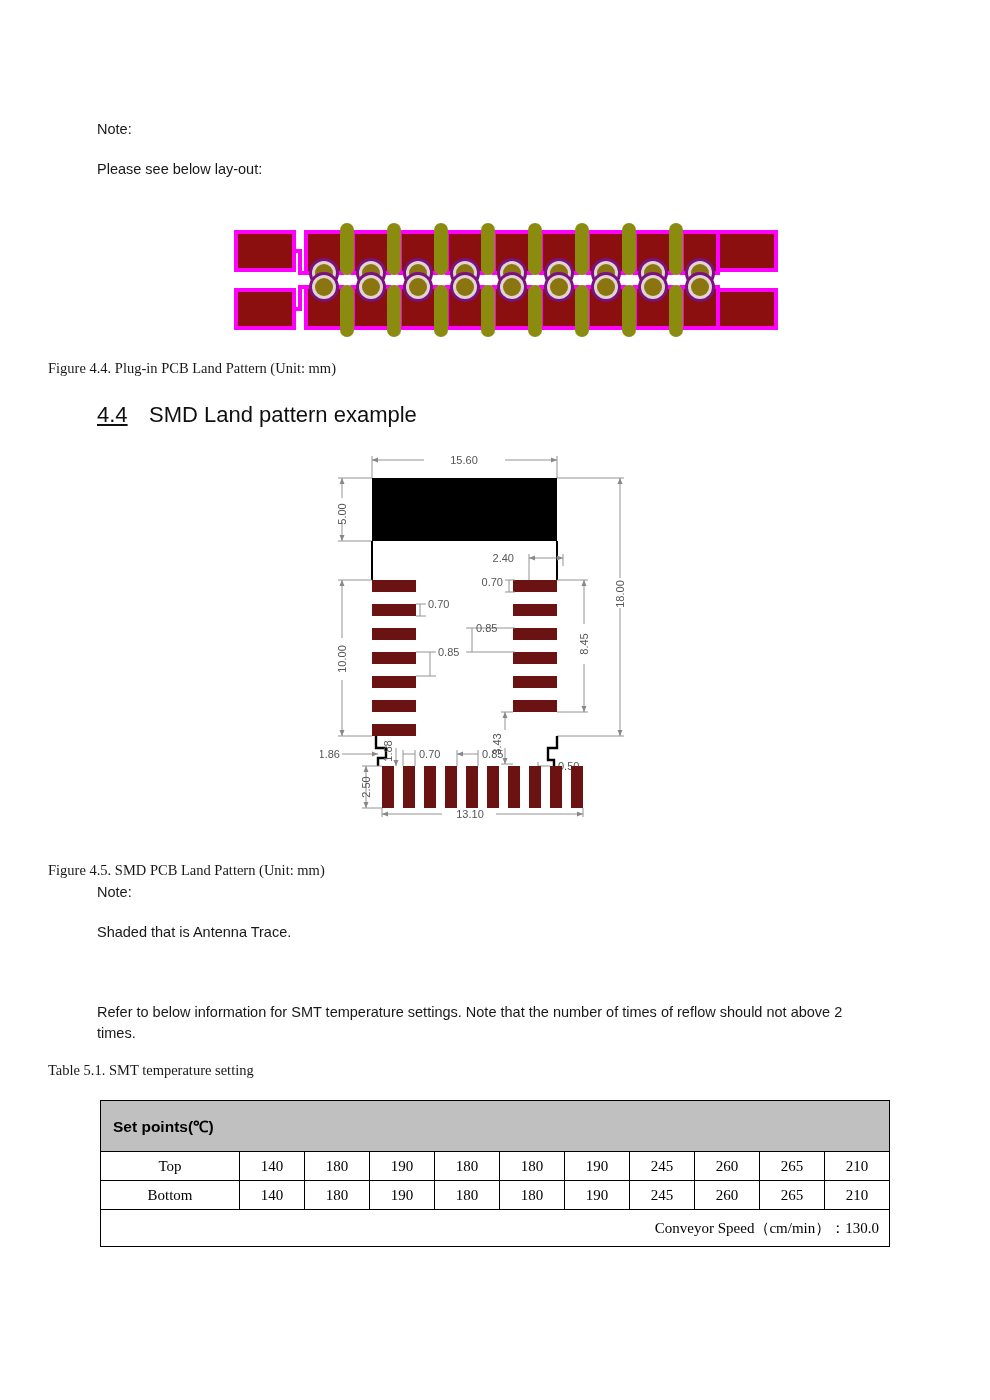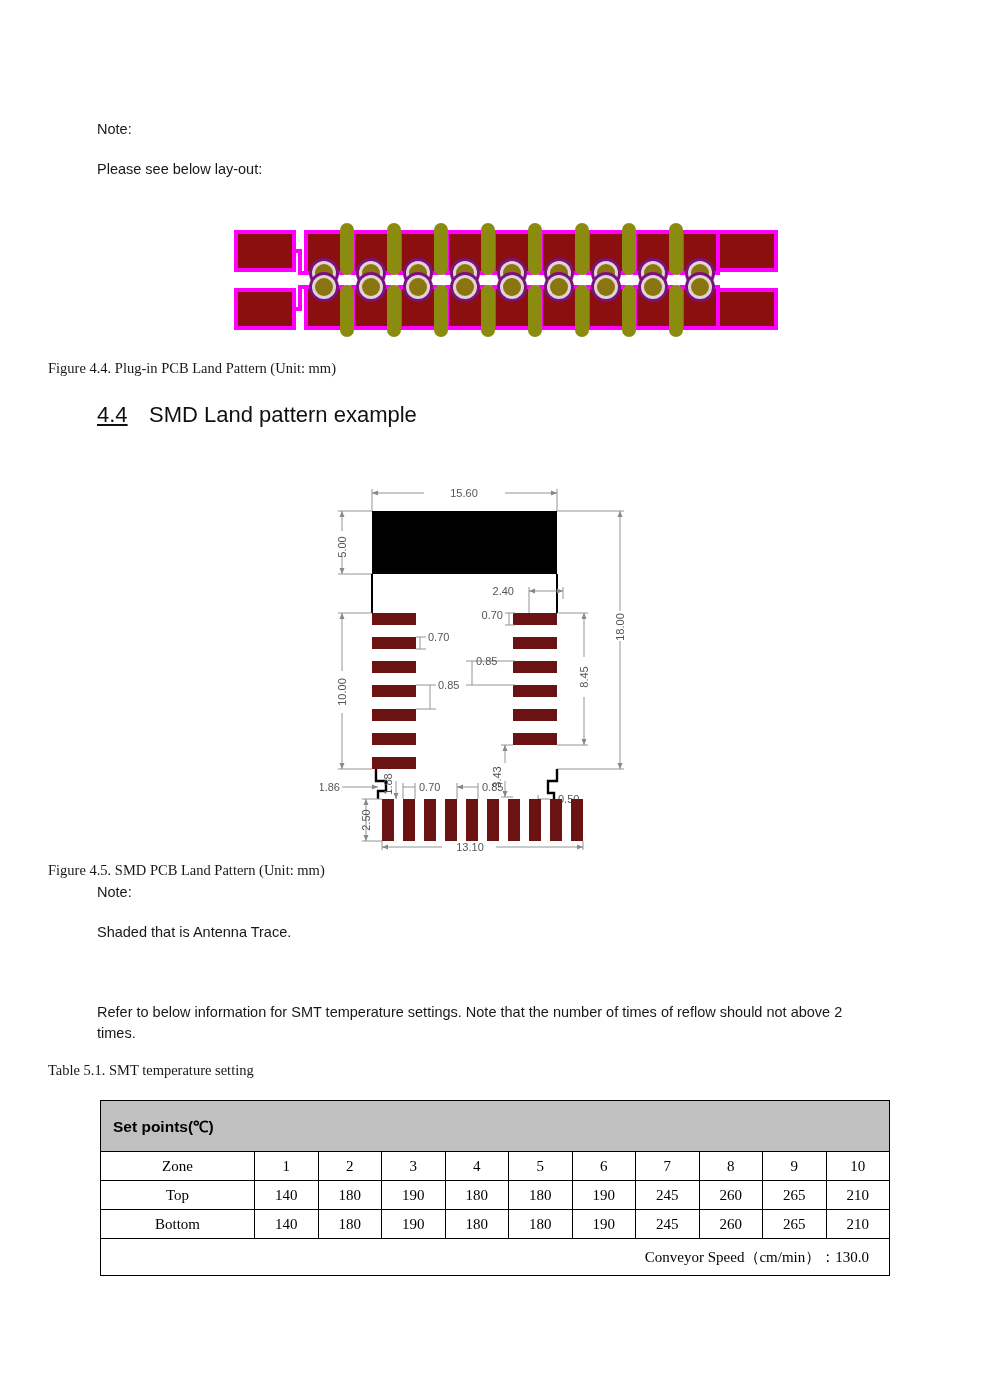--- a/index.html
+++ b/index.html
@@ -66,42 +66,42 @@
     top: 221px;
     width: 548px;
     height: 118px;
   }
   #fig44 svg { display: block; }
 
   
   #fig45 {
     position: absolute;
     left: 320px;
-    top: 481px;
+    top: 448px;
     width: 350px;
     height: 370px;
     text-align: right;
   }
   #fig45 svg { display: block; }
 
   
   #smt-table {
     position: absolute;
     left: 100px;
     top: 1100px;
     width: 790px;
     border-collapse: collapse;
     font-family: "Liberation Serif", serif;
     font-size: 15px;
     color: #000;
   }
   #smt-table td, #smt-table th {
     border: 1px solid #000;
     text-align: center;
-    padding: 4px 20px;
+    padding: 4px 10px;
     height: 20px;
     font-weight: normal;
   }
   #smt-table tr.header-row td {
     background: #c0c0c0;
     text-align: left;
     padding-left: 12px;
     height: 42px;
     font-family: "Liberation Sans", sans-serif;
     font-weight: bold;
@@ -550,33 +550,20 @@
 
 
   <div class="para" style="left:97px; top:1002px; width:760px;">Refer to below information for SMT temperature settings. Note that the number of times of reflow should not above 2 times.</div>
 
   <div class="caption" style="top:1062px;">Table 5.1. SMT temperature setting</div>
 
   <table id="smt-table">
     <tbody>
       <tr class="header-row">
         <td colspan="11">Set points(℃)</td>
-      </tr>
-      <tr>
-        <td class="rowlabel">Zone</td>
-        <td>1</td>
-        <td>2</td>
-        <td>3</td>
-        <td>4</td>
-        <td>5</td>
-        <td>6</td>
-        <td>7</td>
-        <td>8</td>
-        <td>9</td>
-        <td>10</td>
       </tr>
       <tr>
         <td class="rowlabel">Top</td>
         <td>140</td>
         <td>180</td>
         <td>190</td>
         <td>180</td>
         <td>180</td>
         <td>190</td>
         <td>245</td>

